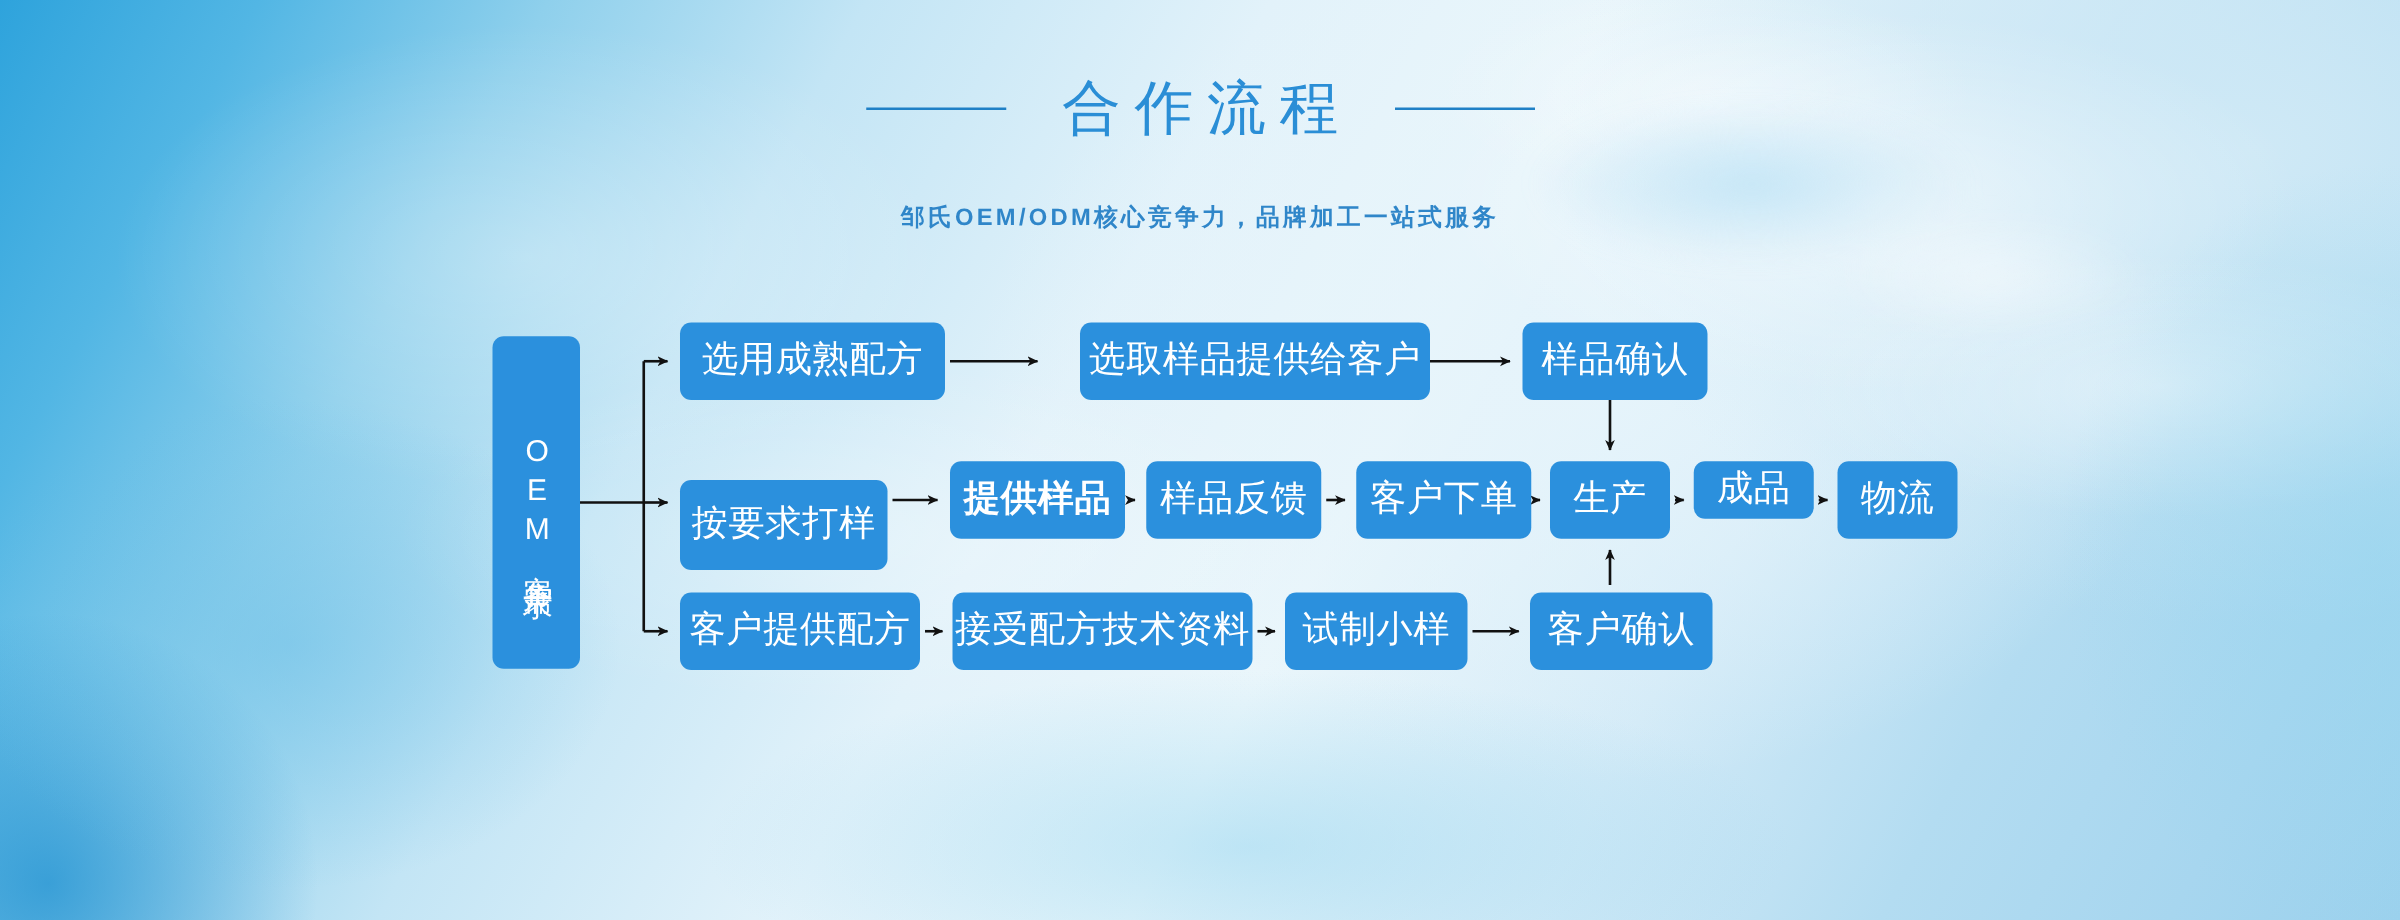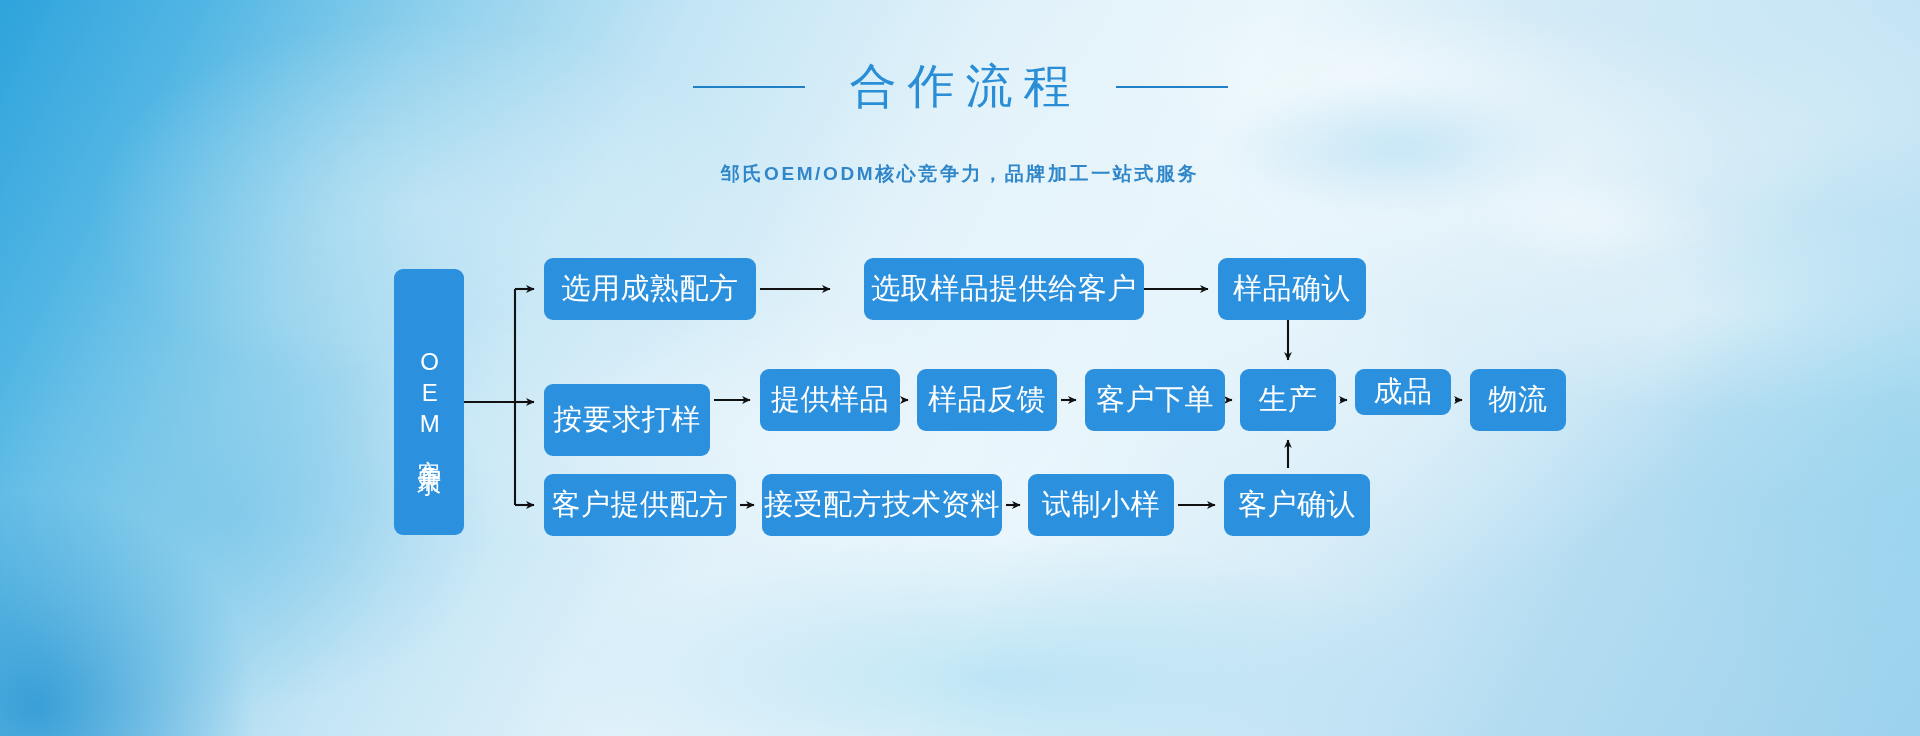--- a/index.html
+++ b/index.html
@@ -202,21 +202,21 @@
       </g>
     </svg>
 
     <div class="node start" style="left:394px; top:269px; width:70px; height:266px;">OEM客户需求</div>
 
     <div class="node" style="left:544px; top:258px; width:212px; height:62px;">选用成熟配方</div>
     <div class="node" style="left:840px; top:258px; width:280px; height:62px;margin-left:24px;">选取样品提供给客户</div>
     <div class="node" style="left:1218px; top:258px; width:148px; height:62px;">样品确认</div>
 
     <div class="node" style="left:544px; top:384px; width:166px; height:72px;">按要求打样</div>
-    <div class="node" style="left:760px; top:369px; width:140px; height:62px;">提供样品</div>
+    <div class="node" style="left:760px; top:369px; width:140px; height:62px;font-weight:bold;">提供样品</div>
     <div class="node" style="left:917px; top:369px; width:140px; height:62px;">样品反馈</div>
     <div class="node" style="left:1085px; top:369px; width:140px; height:62px;">客户下单</div>
     <div class="node" style="left:1240px; top:369px; width:96px; height:62px;">生产</div>
     <div class="node" style="left:1355px; top:369px; width:96px; height:46px;">成品</div>
     <div class="node" style="left:1470px; top:369px; width:96px; height:62px;">物流</div>
 
     <div class="node" style="left:544px; top:474px; width:192px; height:62px;">客户提供配方</div>
     <div class="node" style="left:762px; top:474px; width:240px; height:62px;">接受配方技术资料</div>
     <div class="node" style="left:1028px; top:474px; width:146px; height:62px;">试制小样</div>
     <div class="node" style="left:1224px; top:474px; width:146px; height:62px;">客户确认</div>

